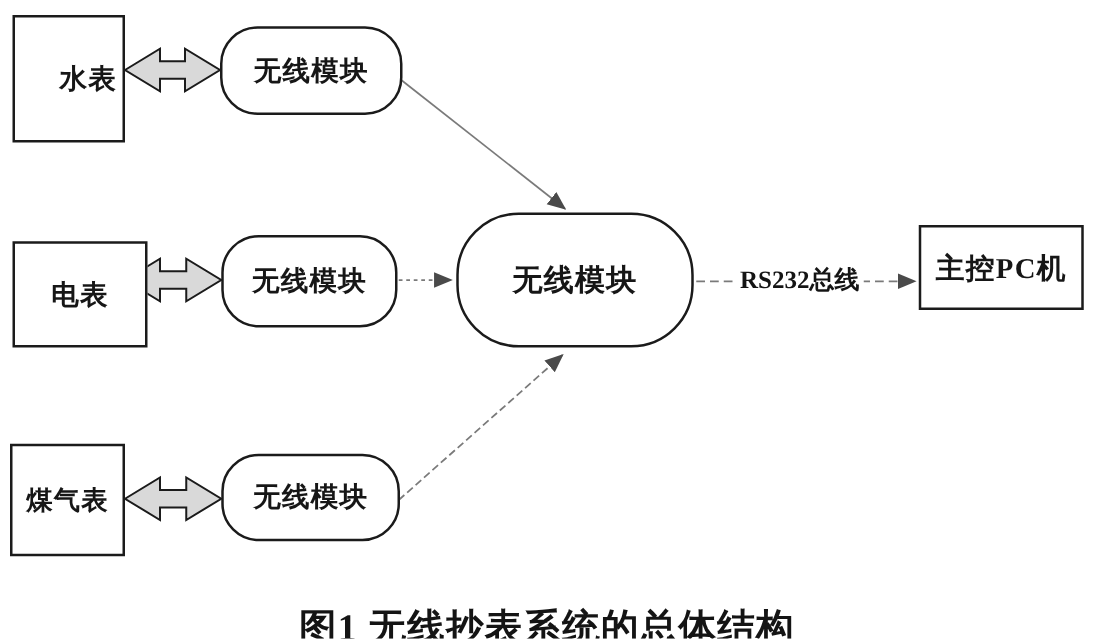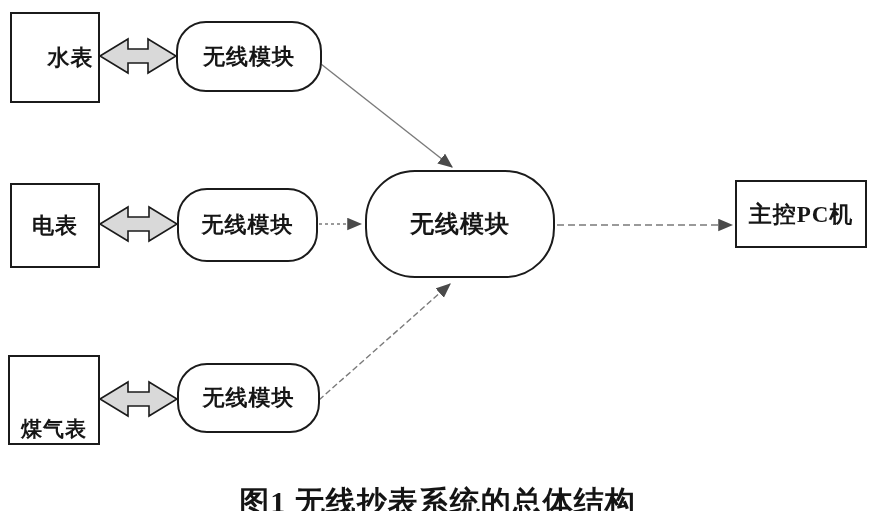--- a/index.html
+++ b/index.html
@@ -30,23 +30,23 @@
     justify-content: center;
     font-size: 22px;
     font-weight: 600;
     color: #161616;
     letter-spacing: 1px;
     white-space: nowrap;
   }
   .rect-node { border-radius: 0; }
   .module-node { border-radius: 30px; text-align: center; }
 
-  .node-water    { left: 10px;  top: 12px;  width: 90px;  height: 91px; padding-left: 31px; }
-  .node-elec     { left: 10px;  top: 183px; width: 90px;  height: 85px; }
-  .node-gas      { left: 8px;   top: 355px; width: 92px;  height: 90px; font-size: 21px; align-items: flex-end; }
+  .node-water    { left: 10px;  top: 12px;  width: 90px;  height: 102px; padding-left: 31px; }
+  .node-elec     { left: 10px;  top: 193px; width: 108px;  height: 85px; }
+  .node-gas      { left: 8px;   top: 355px; width: 92px;  height: 90px; font-size: 21px; }
   .node-mod-top  { left: 176px; top: 21px;  width: 146px; height: 71px; }
   .node-mod-mid  { left: 177px; top: 188px; width: 141px; height: 74px; }
   .node-mod-bot  { left: 177px; top: 363px; width: 143px; height: 70px; }
   .node-central  { left: 365px; top: 170px; width: 190px; height: 108px;
                    border-radius: 50px; font-size: 24px; }
   .node-pc       { left: 735px; top: 180px; width: 132px; height: 68px; font-size: 23px; }
 
   .bus-label {
     position: absolute;
     left: 589px;
@@ -116,16 +116,17 @@
     <span>无线模块</span>
   </div>
   <div class="node module-node node-central">
     <span>无线模块</span>
   </div>
 
   <div class="node rect-node node-pc">
     <span>主控PC机</span>
   </div>
 
+  <div class="bus-label">RS232总线</div>
 
   <div class="caption">图1 无线抄表系统的总体结构</div>
 
 </div>
 
 </body></html>

